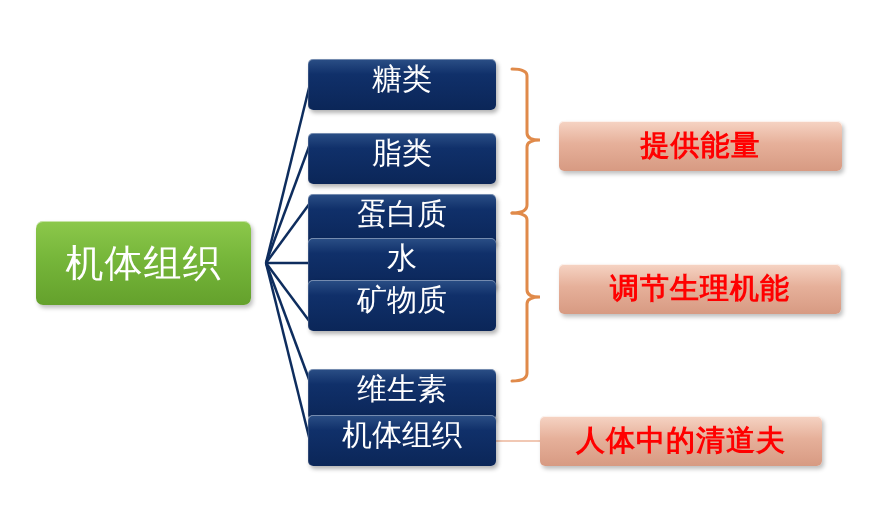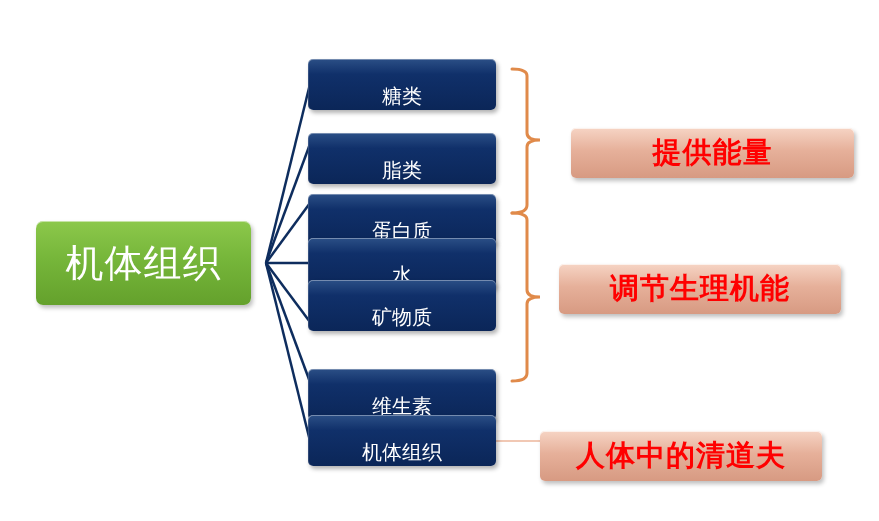--- a/index.html
+++ b/index.html
@@ -14,22 +14,22 @@
       background: linear-gradient(to bottom, #8cc84b 0%, #76b63a 45%, #64a12c 100%);
       box-shadow: 2px 3px 4px rgba(0,0,0,0.25), inset 0 1px 0 rgba(255,255,255,0.5);
       display: flex; align-items: center; justify-content: center;
       color: #ffffff; font-size: 38px; letter-spacing: 1px;
     }
     .item {
       position: absolute; left: 308px; width: 188px; height: 51px;
       border-radius: 5px;
       background: linear-gradient(to bottom, #2b4f86 0%, #10306a 30%, #0b2658 100%);
       box-shadow: 2px 3px 4px rgba(0,0,0,0.3), inset 0 1px 0 rgba(255,255,255,0.35), inset 1px 0 0 rgba(255,255,255,0.15);
-      display: flex; align-items: flex-end; justify-content: center;
-      color: #ffffff; font-size: 20px;
+      display: flex; align-items: flex-start; justify-content: center;
+      color: #ffffff; font-size: 30px;
     }
     .label {
       position: absolute; height: 50px; border-radius: 5px;
       background: linear-gradient(to bottom, #f6d4c4 0%, #e6b09a 45%, #d79a82 100%);
       box-shadow: 2px 3px 4px rgba(0,0,0,0.25), inset 0 1px 0 rgba(255,255,255,0.7);
       display: flex; align-items: center; justify-content: center;
       font-weight: bold; font-size: 29px; letter-spacing: 1px;
     }
   </style>
 </head>
@@ -71,21 +71,21 @@
 <div class="item" style="top:280px">
     <span>矿物质</span>
   </div>
 <div class="item" style="top:369px">
     <span>维生素</span>
   </div>
 <div class="item" style="top:415px">
     <span>机体组织</span>
   </div>
 
-<div class="label" style="left:559px; top:128px; width:283px; color:#ff0000;margin-left:12px;">
+<div class="label" style="left:559px; top:121px; width:283px; color:#ff0000;">
   <span>提供能量</span>
 </div>
 <div class="label" style="left:559px; top:264px; width:282px; color:#ff0000;">
   <span>调节生理机能</span>
 </div>
-<div class="label" style="left:540px; top:431px; width:282px; color:#ff0000;">
+<div class="label" style="left:540px; top:416px; width:282px; color:#ff0000;">
   <span>人体中的清道夫</span>
 </div>
 
 </body></html>

